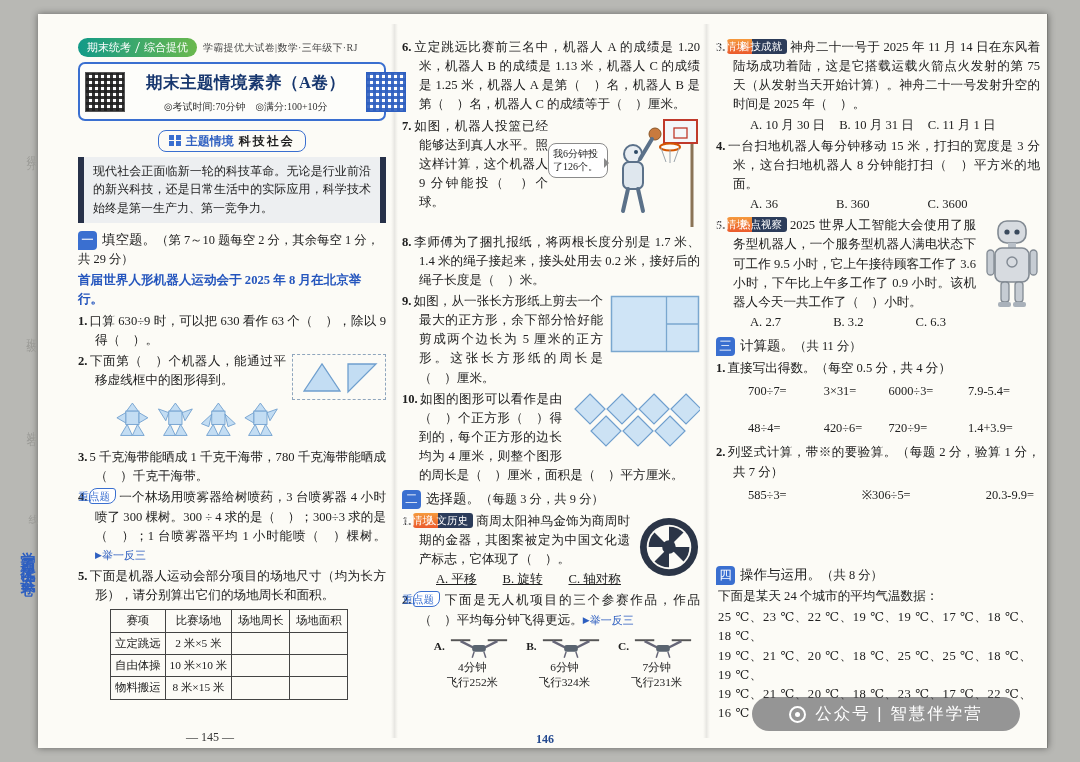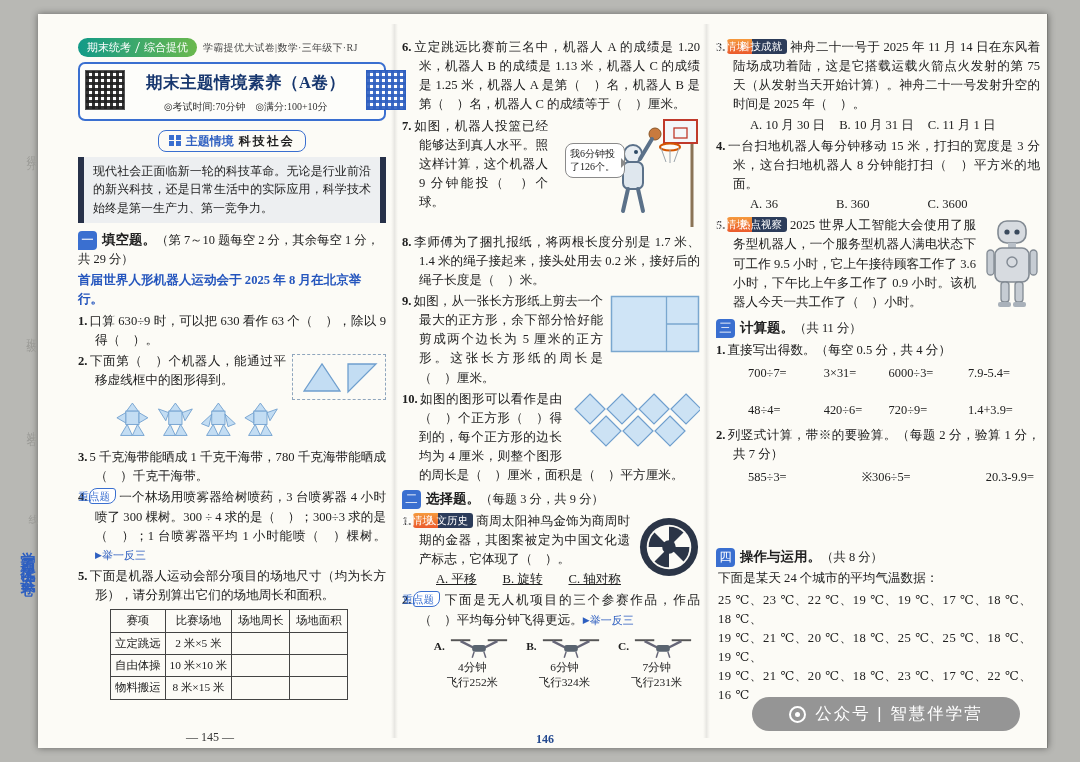--- a/index.html
+++ b/index.html
@@ -13,42 +13,42 @@
   .col { position:absolute; top:22px; font-size:12.6px; line-height:1.52; }
   .col1 { left:40px;  width:308px; }
   .col2 { left:364px; width:298px; }
   .col3 { left:678px; width:324px; }
 
   
   .hdr-row { display:flex; align-items:center; gap:6px; margin:2px 0 5px 0; }
   .badge-exam { display:inline-flex; align-items:center; background:linear-gradient(90deg,#129a88,#6ab84d); color:#fff; border-radius:10px; padding:1px 9px; font-size:11px; font-family:"Liberation Sans",sans-serif; white-space:nowrap; }
   .badge-exam .sep { width:1px; height:11px; background:#fff; transform:skewX(-20deg); margin:0 6px; }
   .series { font-size:10px; color:#4a4a4a; letter-spacing:.3px; white-space:nowrap; }
-  .title-box { border:2px solid #3a6fd0; border-radius:7px; padding:6px 5px 5px 5px; display:flex; gap:21px; background:#fdfdfa; }
+  .title-box { border:2px solid #3a6fd0; border-radius:7px; padding:6px 5px 5px 5px; display:flex; align-items:center; gap:21px; background:#fdfdfa; }
   .qr { width:40px; height:40px; flex:0 0 40px; border:1px solid #555;
         background: repeating-linear-gradient(0deg,rgba(30,30,30,.9) 0 3px,transparent 3px 6px),
                     repeating-linear-gradient(90deg,rgba(30,30,30,.9) 0 3px,#fff 3px 6px); }
   .qr.blue { border-color:#2e5fc0;
         background: repeating-linear-gradient(0deg,rgba(46,95,192,.9) 0 3px,transparent 3px 6px),
                     repeating-linear-gradient(90deg,rgba(46,95,192,.9) 0 3px,#fff 3px 6px); }
   .title-mid { flex:1; text-align:center; }
   .paper-title { font-size:16.5px; font-weight:700; color:#16366e; letter-spacing:.5px; white-space:nowrap; }
   .meta { font-size:10px; color:#333; margin-top:4px; white-space:nowrap; }
   .theme-row { text-align:center; margin:6px 0 5px 0; }
   .theme-tag { display:inline-flex; align-items:center; gap:5px; border:1.5px solid #3a6fd0; border-radius:8px; padding:1px 10px; font-size:12px; }
   .grid-ic { display:inline-grid; grid-template-columns:5px 5px; gap:1.5px; }
   .grid-ic i { width:5px; height:5px; background:#3a6fd0; display:block; }
   .theme-label { color:#2e5fc0; font-weight:700; }
   .theme-value { color:#1c1c1c; font-weight:700; letter-spacing:2px; }
   .intro { background:#edeff1; border-left:6px solid #273149; border-right:6px solid #273149; padding:5px 9px; font-size:12px; line-height:1.55; color:#222; text-align:justify; margin-bottom:7px; }
 
   
   .sec-hdr { margin:4px 0 2px 0; }
   .sec-badge { display:inline-block; background:#3a6fd0; color:#fff; min-width:19px; height:19px; line-height:19px; text-align:center; border-radius:4px 4px 4px 0; font-size:12.5px; margin-right:5px; font-family:"Liberation Sans",sans-serif; }
-  .sec-title { font-weight:700; font-size:13.5px; }
+  .sec-title { font-weight:400; font-size:13.5px; }
   .sec-desc { font-size:12.4px; }
   .context { color:#2455bd; font-weight:600; margin:1px 0 2px 0; }
   .q { padding-left:17px; text-indent:-17px; margin:2px 0; text-align:justify; }
   .q .qno { font-weight:700; margin-right:2px; }
   .noindent { text-indent:0; }
   .badge-new { display:inline-block; background:linear-gradient(180deg,#f59a3d,#eb5a2c); color:#fff; font-size:10.5px; line-height:15px; padding:0 5px; border-radius:3px 0 0 3px; font-family:"Liberation Sans",sans-serif; vertical-align:1px; }
   .badge-topic { display:inline-block; background:#2c3c5a; color:#fff; font-size:10.5px; line-height:15px; padding:0 5px; border-radius:0 3px 3px 0; margin-right:3px; font-family:"Liberation Sans",sans-serif; vertical-align:1px; }
   .badge-key { display:inline-block; border:1px solid #3a6fd0; color:#3a6fd0; font-size:10.5px; line-height:14px; padding:0 5px; border-radius:8px 3px 8px 3px; margin-right:3px; background:#fff; font-family:"Liberation Sans",sans-serif; vertical-align:1px; }
   .more { color:#2e5fc0; font-size:11px; white-space:nowrap; }
   .more .tri { font-size:9px; vertical-align:1px; }
@@ -56,21 +56,21 @@
   .figR { float:right; text-indent:0; }
   .fig-frame { width:94px; height:46px; border:1.6px dashed #8fa6bd; margin:2px 0 2px 6px; display:flex; align-items:center; justify-content:center; }
   .robots { display:flex; justify-content:space-between; padding:5px 4px 1px 16px; text-indent:0; }
 
   .mtable { border-collapse:collapse; margin:4px 0 2px 15px; font-size:11.4px; }
   .mtable th,.mtable td { border:1px solid #444; text-align:center; font-weight:400; padding:2px 4px; height:21px; }
   .mtable th { white-space:nowrap; }
   .mtable td:nth-child(3),.mtable td:nth-child(4),.mtable th:nth-child(3),.mtable th:nth-child(4){ min-width:58px; }
 
   .fig7 { position:relative; width:152px; height:116px; }
-  .bubble { position:absolute; left:17px; top:26px; width:60px; border:1.5px solid #8a8a8a; border-radius:8px; background:#fff; font-size:10px; line-height:1.35; padding:3px 4px; text-align:left; }
+  .bubble { position:absolute; left:0; top:26px; width:60px; border:1.5px solid #8a8a8a; border-radius:8px; background:#fff; font-size:10px; line-height:1.35; padding:3px 4px; text-align:left; }
   .bubble:after { content:""; position:absolute; right:-7px; top:14px; border:5px solid transparent; border-left-color:#8a8a8a; }
   .fig7 svg { position:absolute; right:0; top:0; }
 
   .opts { display:flex; padding-left:17px; text-indent:0; margin:1px 0 2px 0; }
   .opts.g1 { gap:26px;text-decoration:underline; } .opts.g2 { gap:14px; } .opts.g3 { gap:58px; } .opts.g4 { gap:52px; }
 
   .drones { display:flex; justify-content:space-between; padding:4px 0 0 10px; text-indent:0; }
   .drone-item { width:32%; text-align:center; font-size:11.4px; line-height:1.35; }
   .drone-top { display:flex; align-items:center; justify-content:center; gap:2px; }
   .drone-top b { font-weight:700; }
@@ -395,20 +395,25 @@
             <circle cx="28" cy="44" r="5" fill="none" stroke="#828a93" stroke-width="1.4"></circle>
             <rect x="3" y="32" width="7" height="25" rx="3.5" fill="#c6ccd3" stroke="#828a93" stroke-width="1.3"></rect>
             <rect x="46" y="32" width="7" height="25" rx="3.5" fill="#c6ccd3" stroke="#828a93" stroke-width="1.3"></rect>
             <rect x="17" y="64" width="8" height="20" rx="3" fill="#c6ccd3" stroke="#828a93" stroke-width="1.3"></rect>
             <rect x="31" y="64" width="8" height="20" rx="3" fill="#c6ccd3" stroke="#828a93" stroke-width="1.3"></rect>
             <rect x="14" y="84" width="13" height="5" rx="2" fill="#a9b1ba"></rect>
               <rect x="29" y="84" width="13" height="5" rx="2" fill="#a9b1ba"></rect>
           </svg>
         </div>
         <b class="qno">5.</b><span class="badge-new">新情境</span><span class="badge-topic">热点视察</span><span>2025 世界人工智能大会使用了服务型机器人，一个服务型机器人满电状态下可工作 9.5 小时，它上午接待顾客工作了 3.6 小时，下午比上午多工作了 0.9 小时。该机器人今天一共工作了（　）小时。</span>
+        <div class="opts g4">
+          <span>A. 2.7</span>
+          <span>B. 3.2</span>
+          <span>C. 6.3</span>
+        </div>
       </div>
 
       <div class="sec-hdr" style="clear:both">
         <span class="sec-badge">三</span><span class="sec-title">计算题。</span><span class="sec-desc">（共 11 分）</span>
       </div>
 
       <div class="q">
         <b class="qno">1.</b><span>直接写出得数。（每空 0.5 分，共 4 分）</span>
         <div class="calc-grid">
           <span>700÷7=</span>

